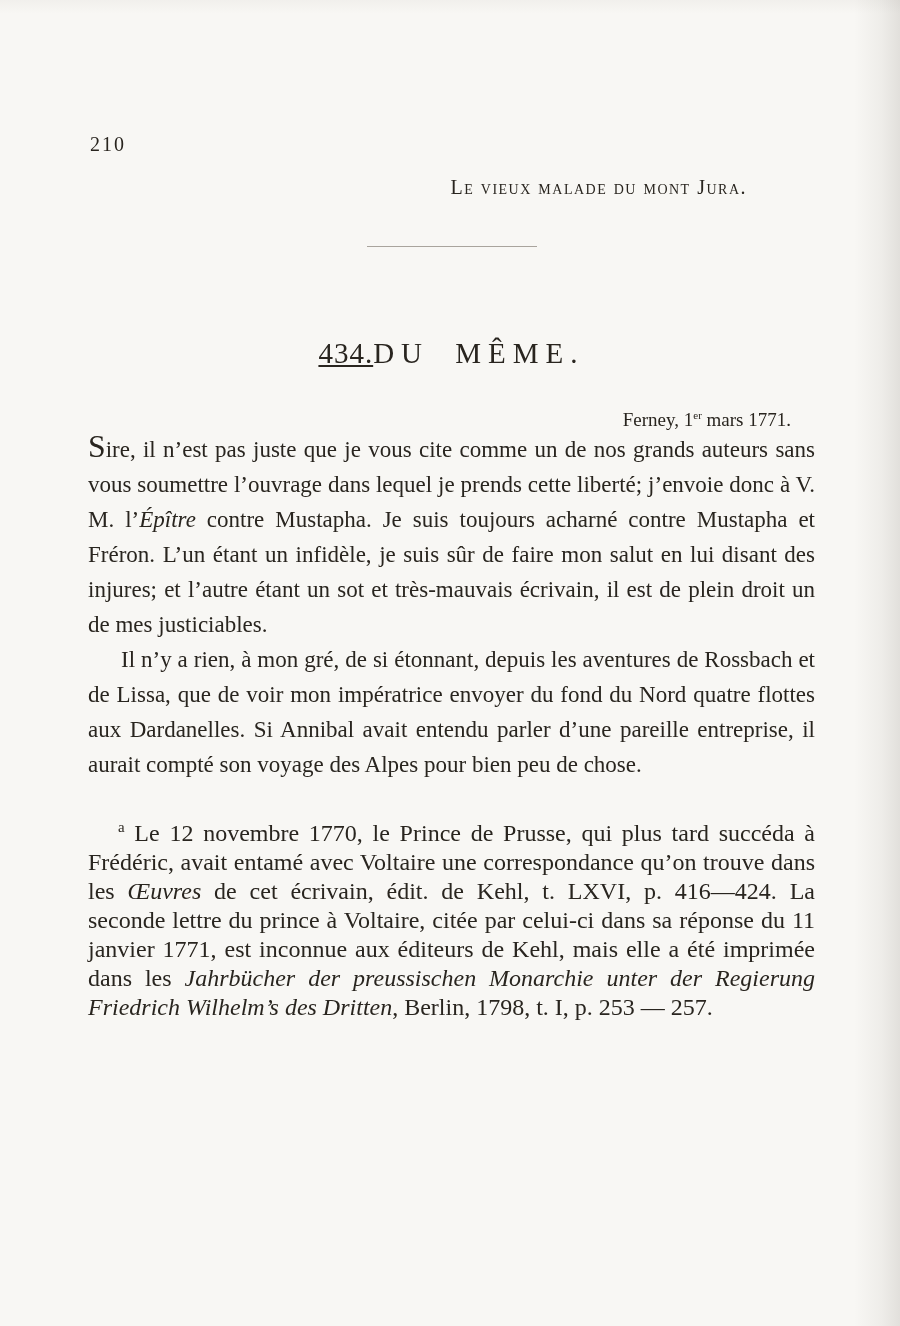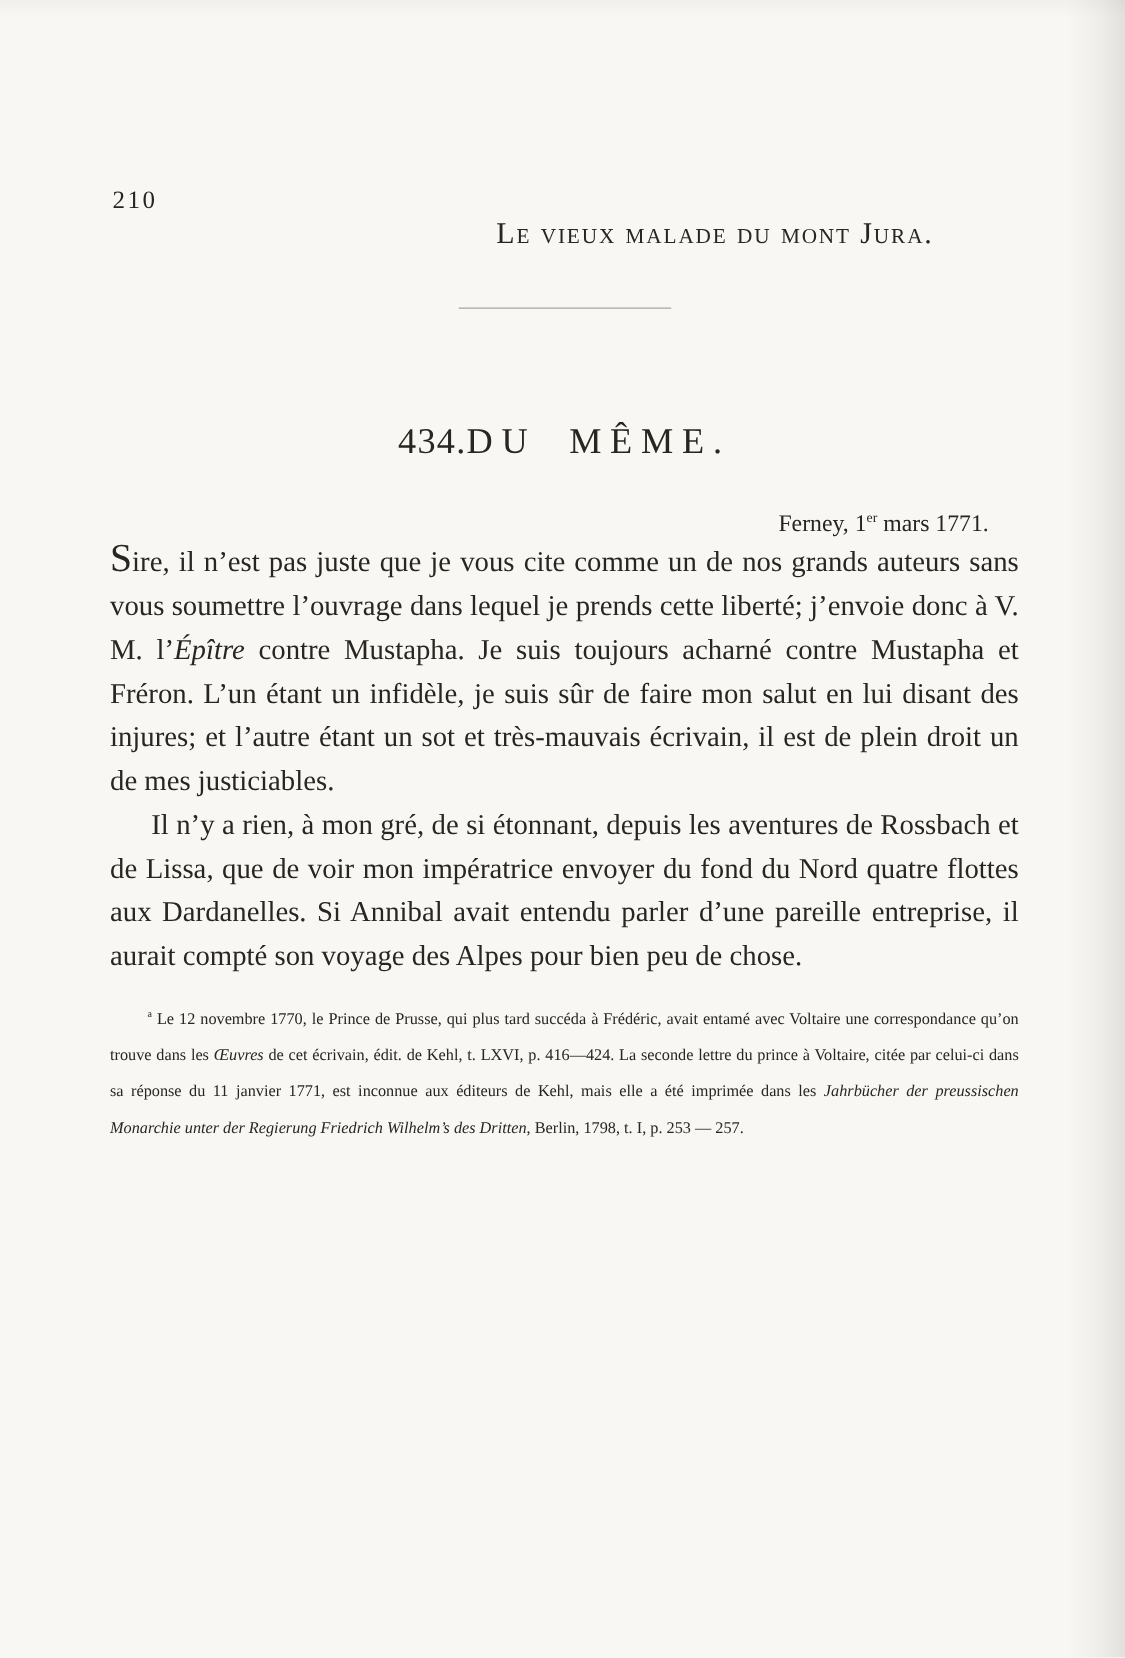--- a/index.html
+++ b/index.html
@@ -21,21 +21,21 @@
 
   
   .page-header {
     position: relative;
     height: 30px;
     margin-bottom: 16px;
   }
   .page-number {
     position: absolute;
     left: 2px;
-    top: 21px;
+    top: 5px;
     font-size: 20px;
     letter-spacing: 2px;
   }
   .header-title {
     text-align: center;
     font-size: 24px;
     letter-spacing: 2.5px;
     white-space: nowrap;
   }
 
@@ -55,60 +55,60 @@
   }
   .initial {
     font-size: 1.38em;
     line-height: 0;
   }
 
   .signature {
     text-align: right;
     padding-right: 68px;
     font-variant: small-caps;
-    font-size: 24px;
+    font-size: 20px;
     letter-spacing: 1.5px;
     margin-top: 6px;
     line-height: 26px;
   }
 
   .divider {
     width: 170px;
     height: 0;
     border-top: 1.5px solid #a9a49d;
     margin: 46px auto 0 auto;
   }
 
   .letter-heading {
     text-align: center;
     font-size: 29px;
     margin-top: 90px;
     white-space: nowrap;
   }
-  .heading-number { letter-spacing: 1px; }
+  .heading-number { letter-spacing: 1px; text-decoration: underline; }
   .heading-title {
     letter-spacing: 7px;
     word-spacing: 12px;
     margin-left: 0;
   }
 
   .dateline {
     text-align: right;
     padding-right: 24px;
     font-size: 19px;
     margin-top: 38px;
     line-height: 24px;
   }
 
   .para-sire { }
 
   
   .footnote {
-    margin-top: 18px;
-    font-size: 13px;
+    margin-top: 37px;
+    font-size: 24px;
     line-height: 29px;
     text-align: justify;
     text-indent: 30px;
   }
   .footnote sup { font-size: 0.62em; }
 
   
   .edge-shadow-right {
     position: absolute;
     top: 0;

